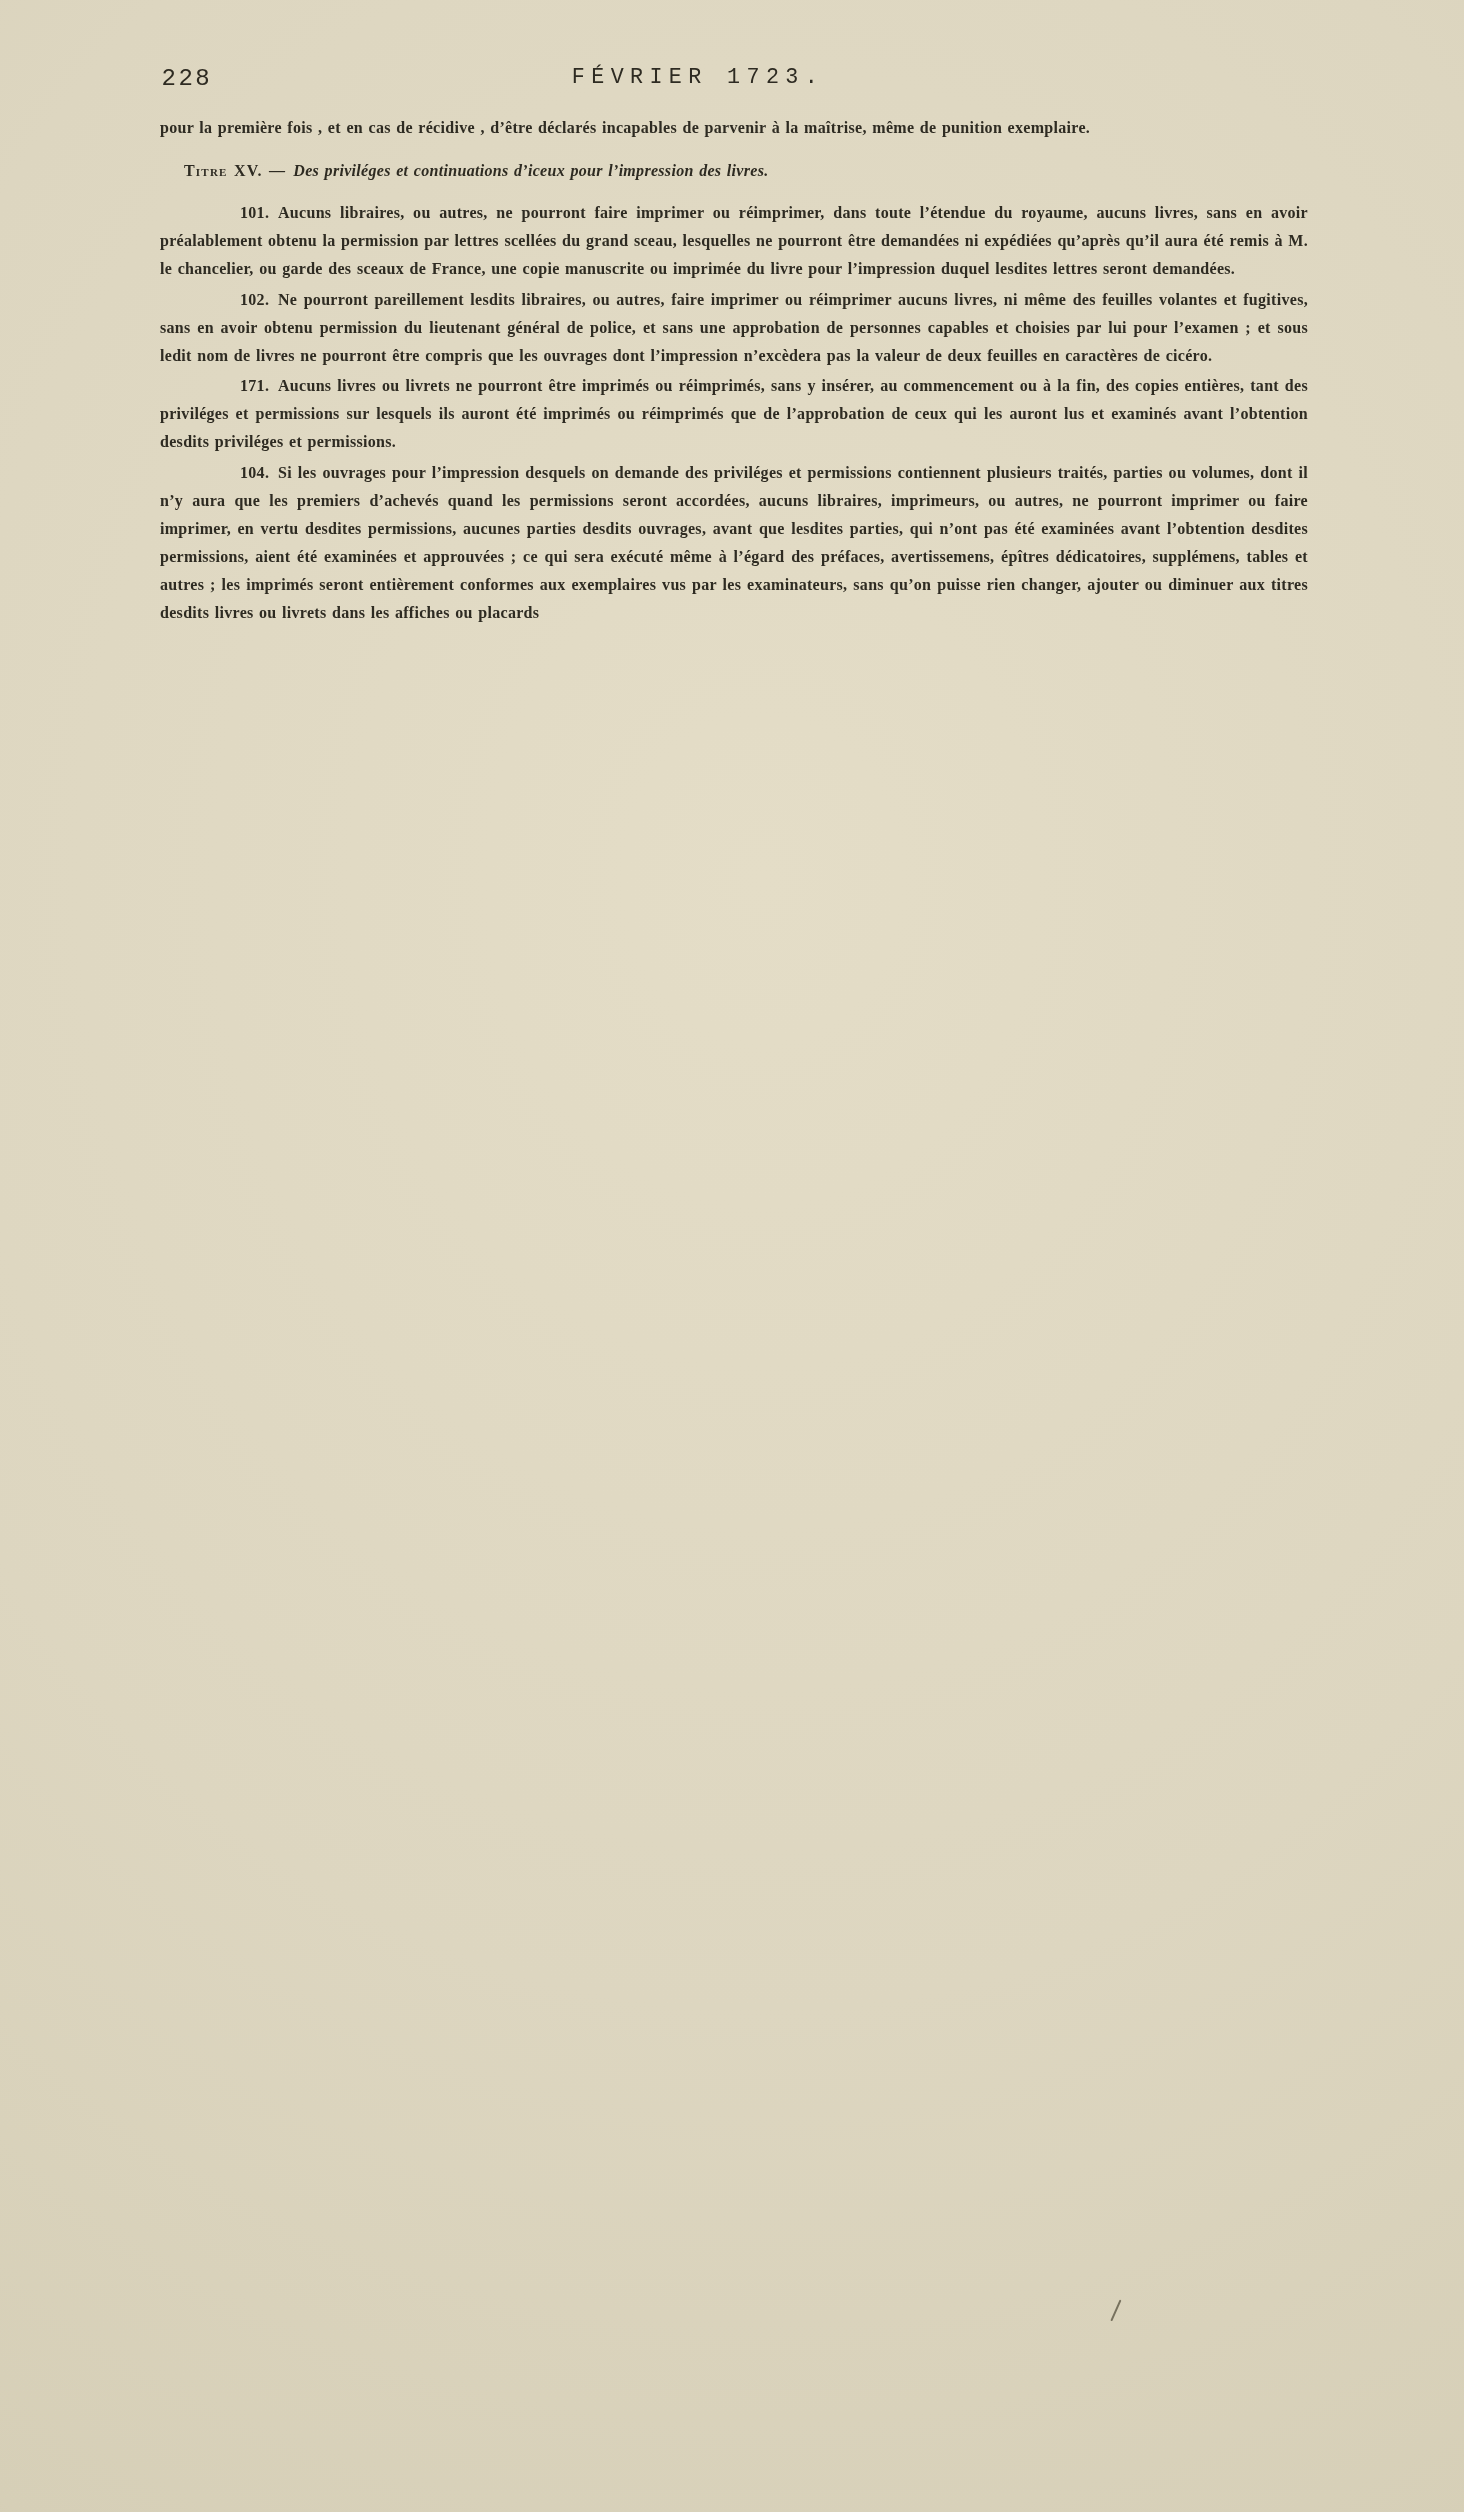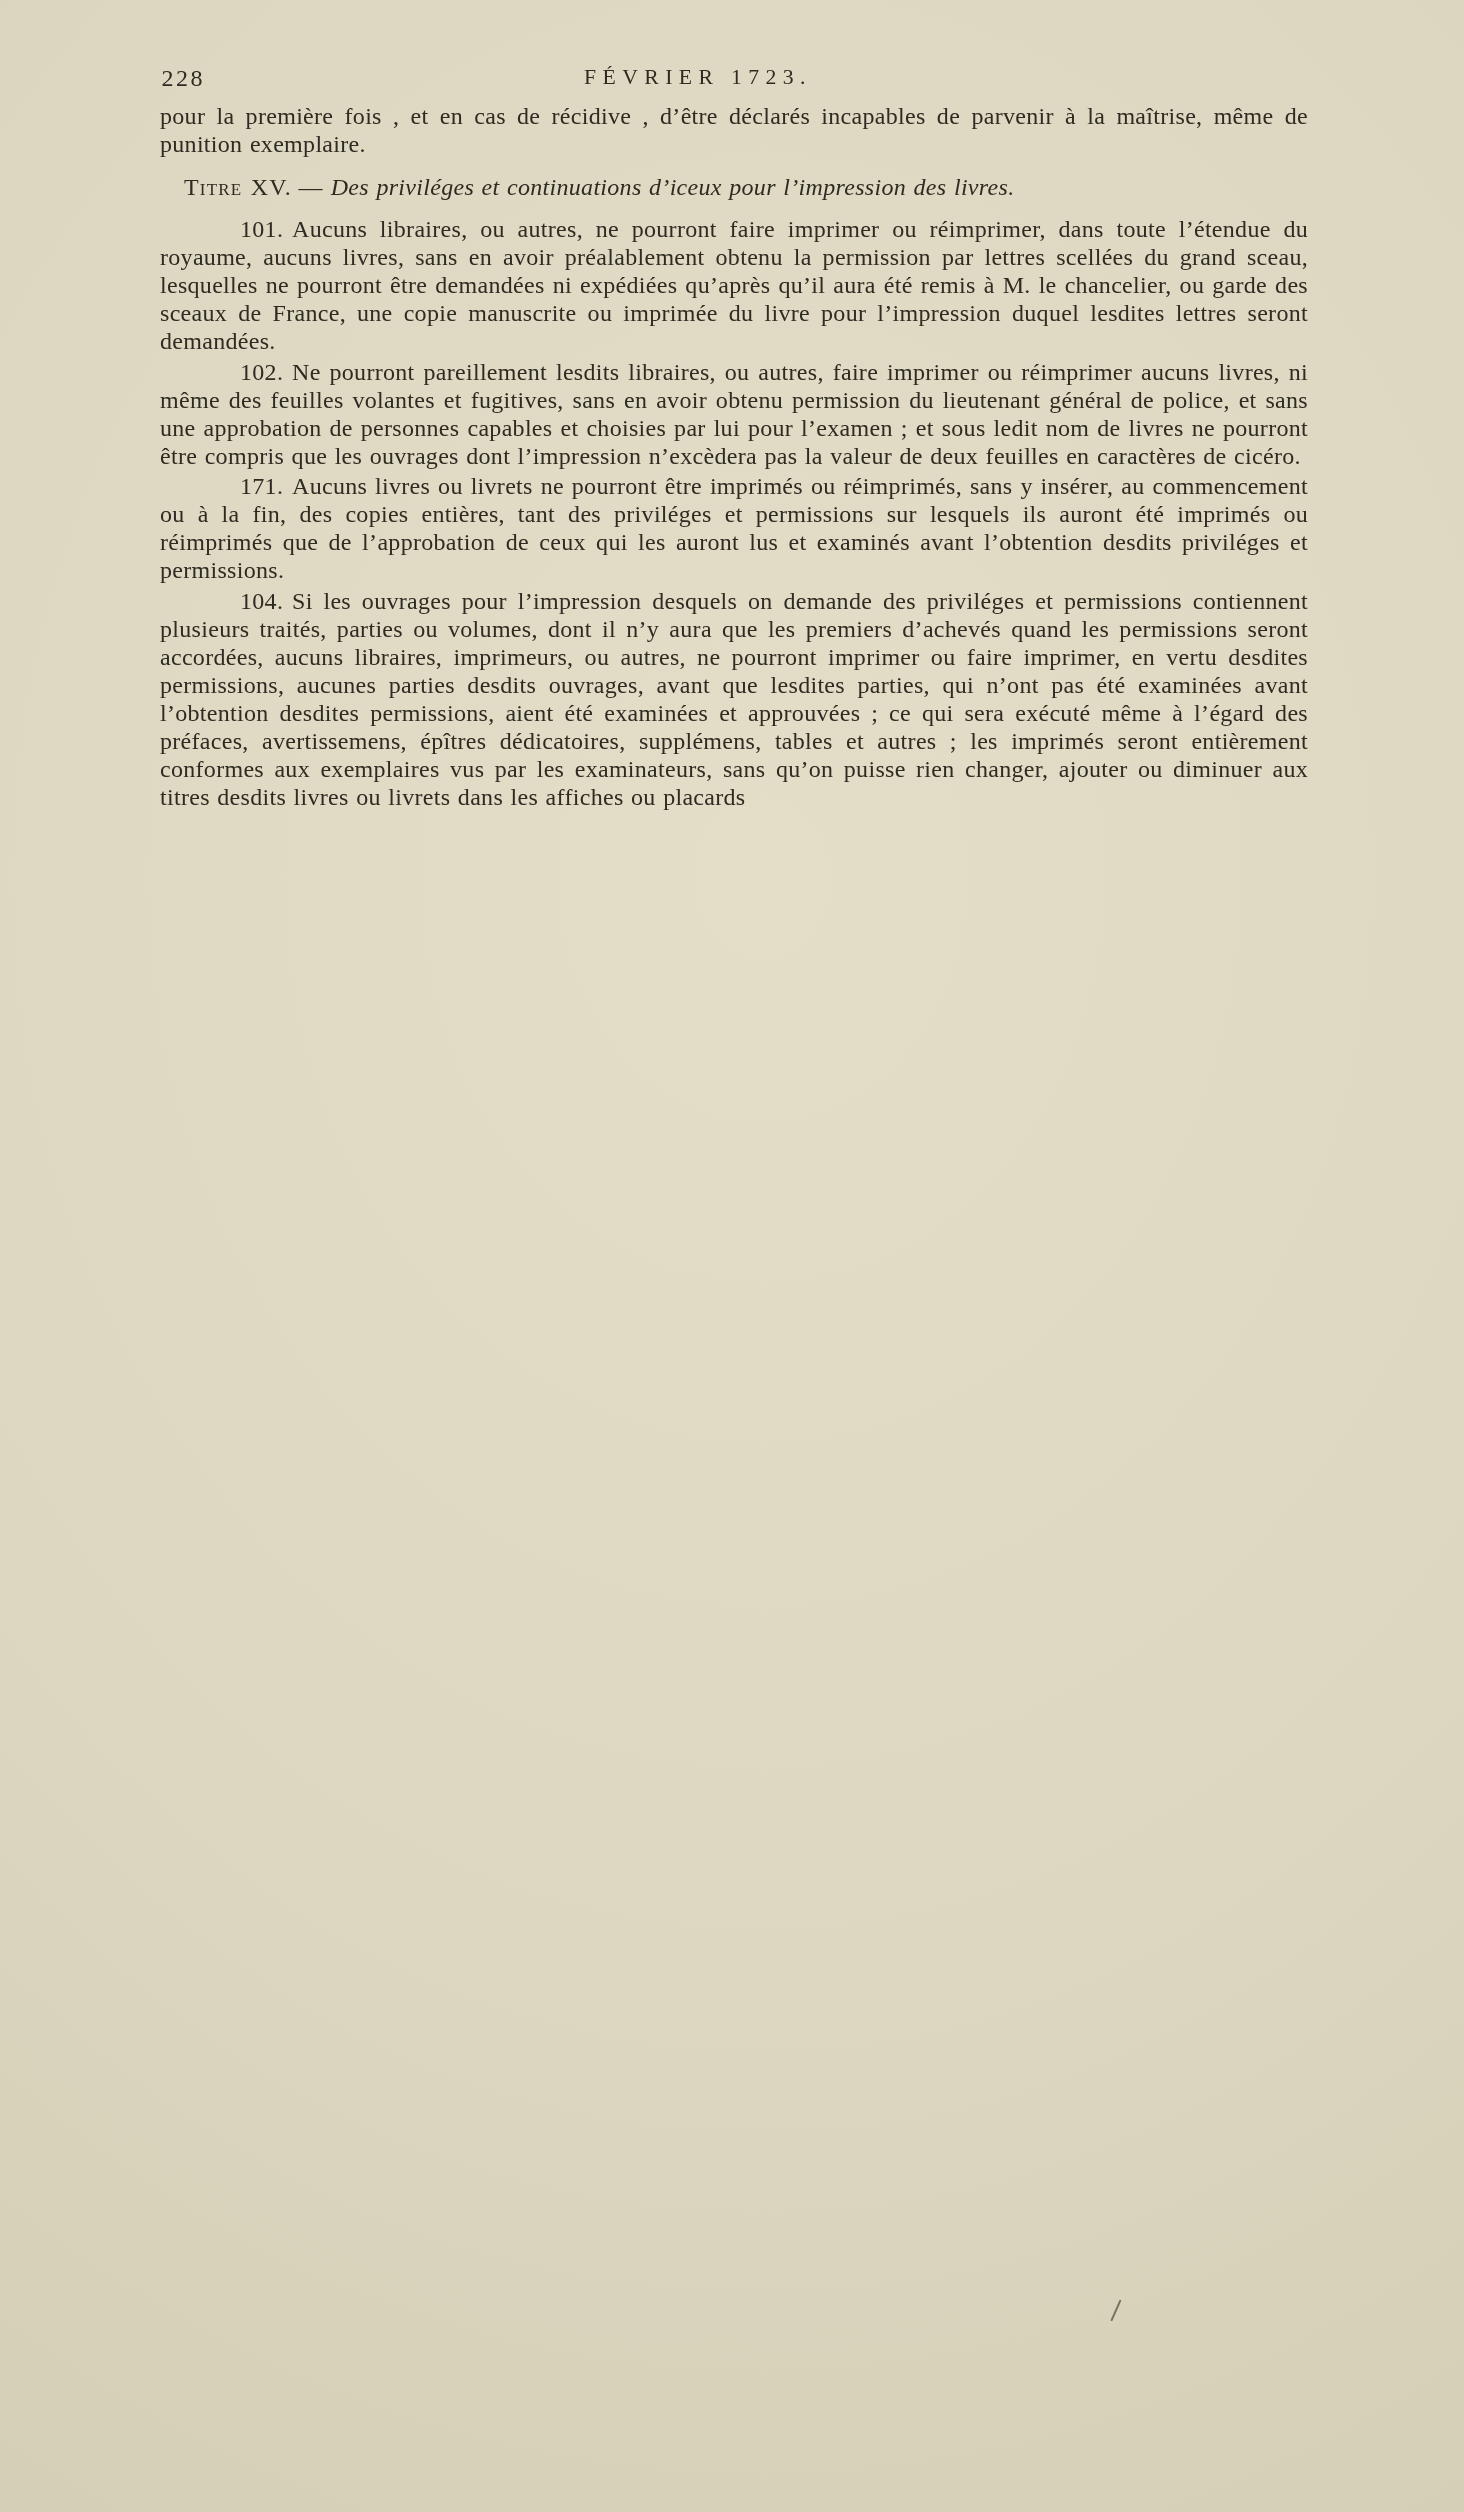--- a/index.html
+++ b/index.html
@@ -19,45 +19,47 @@
       box-sizing: border-box;
       padding: 63px 157px 0 160px;
       color: #2e2b22;
       background:
         radial-gradient(ellipse 130% 90% at 52% 35%, #e4ddc7 0%, #ddd6c0 50%, #d6cfb7 82%, #ccc5ac 100%);
       overflow: hidden;
     }
     .page-header {
       position: relative;
       height: 34px;
-      margin-bottom: 5px;
+      margin-bottom: 17px;
+      font-family: Liberation Mono, monospace;
     }
     .page-number {
       position: absolute;
       left: 1.6px;
       top: 1.6px;
       font-size: 24px;
       letter-spacing: 2.4px;
     }
     .running-title {
       position: absolute;
       left: 0;
       right: 72px;
       top: 1.6px;
       text-align: center;
       font-size: 21.7px;
       letter-spacing: 6.4px;
     }
     p.text {
       margin: 0;
-      font-size: 24px;
+      font-size: 16px;
       line-height: 28px;
       text-align: justify;
       letter-spacing: 0.3px;
       word-spacing: 1.2px;
+      font-weight: bold;
     }
     p.continuation {
       text-indent: 0;
     }
     p.section-title {
       text-align: left;
       text-indent: 0;
       margin: 14.4px 24px 13px 24px;
       line-height: 30px;
     }

